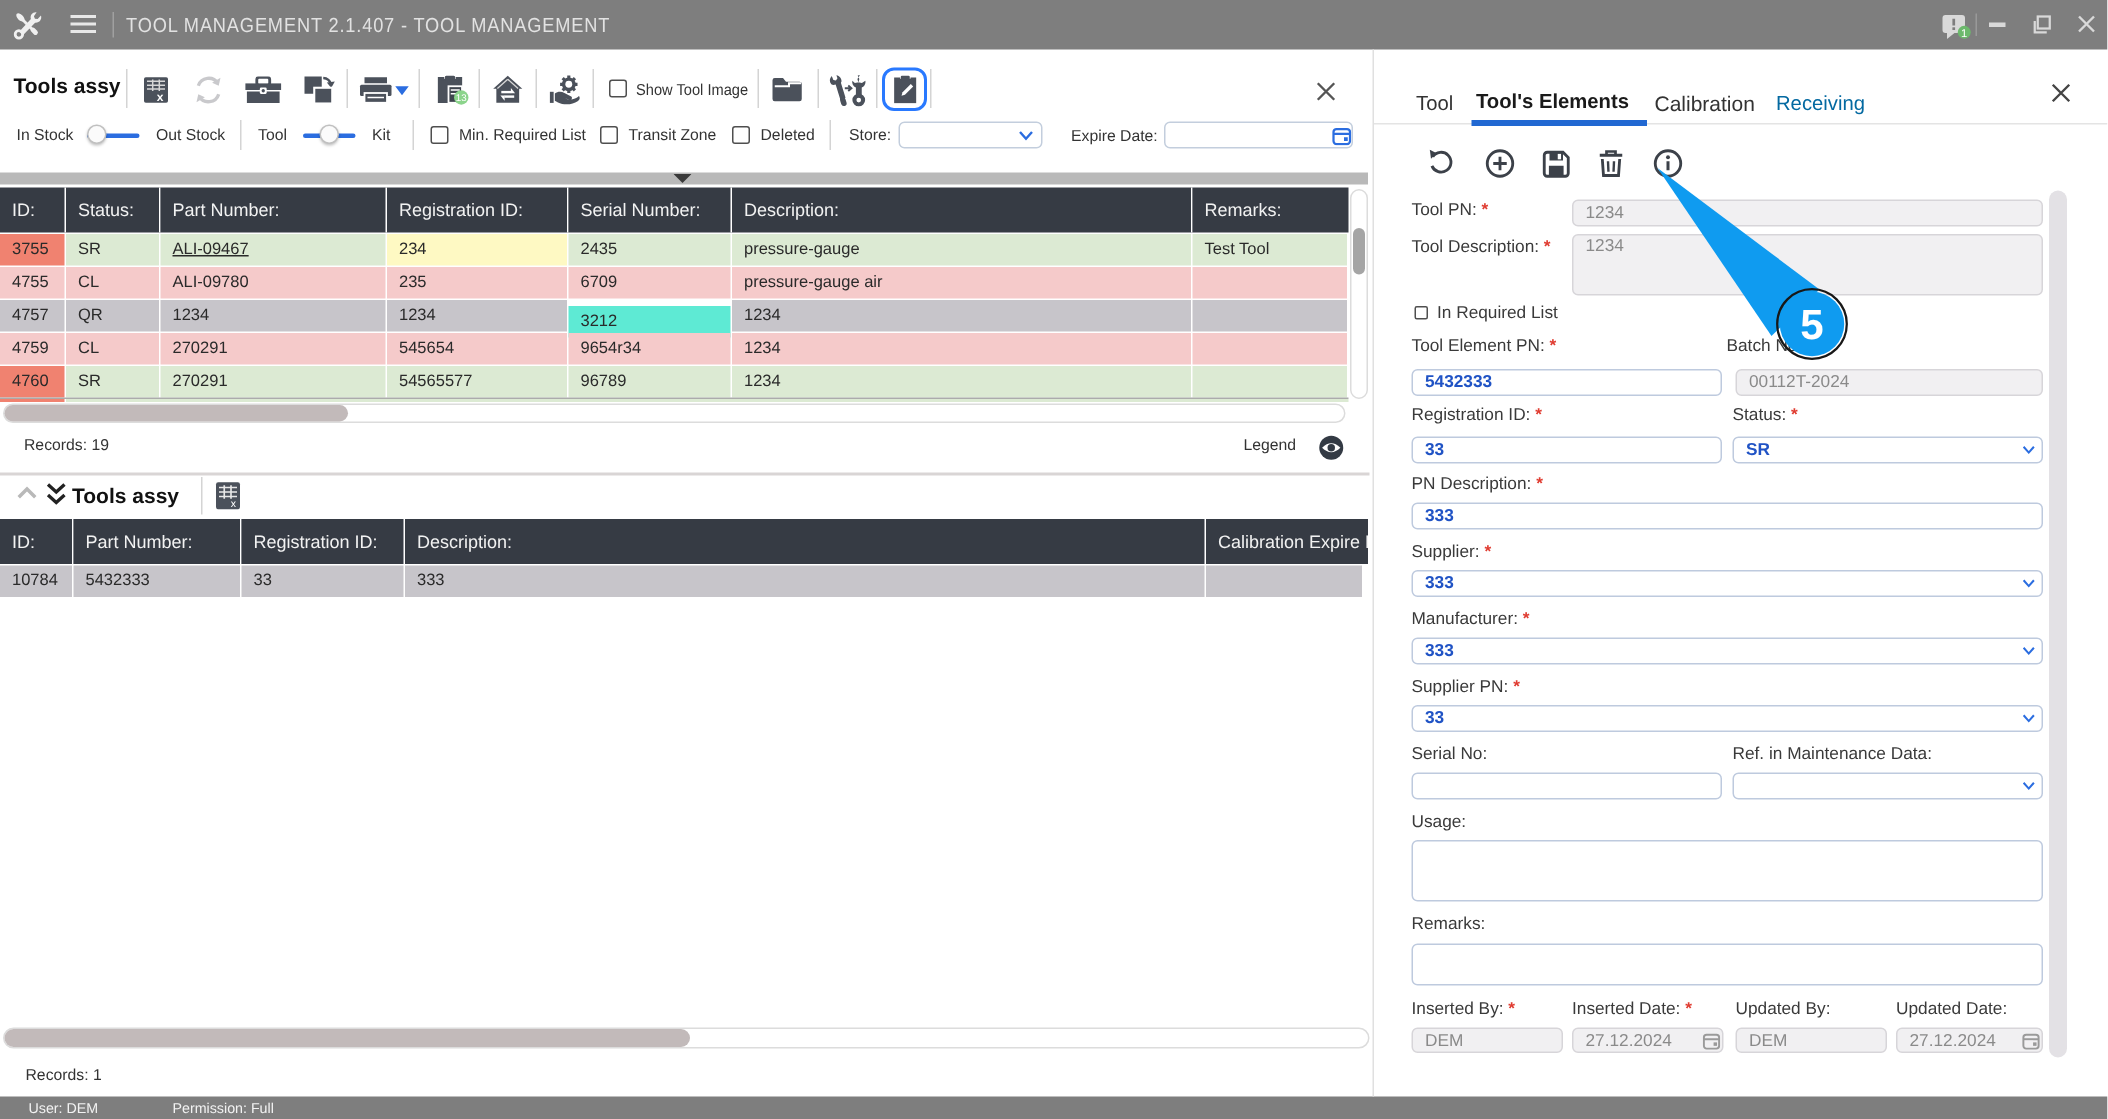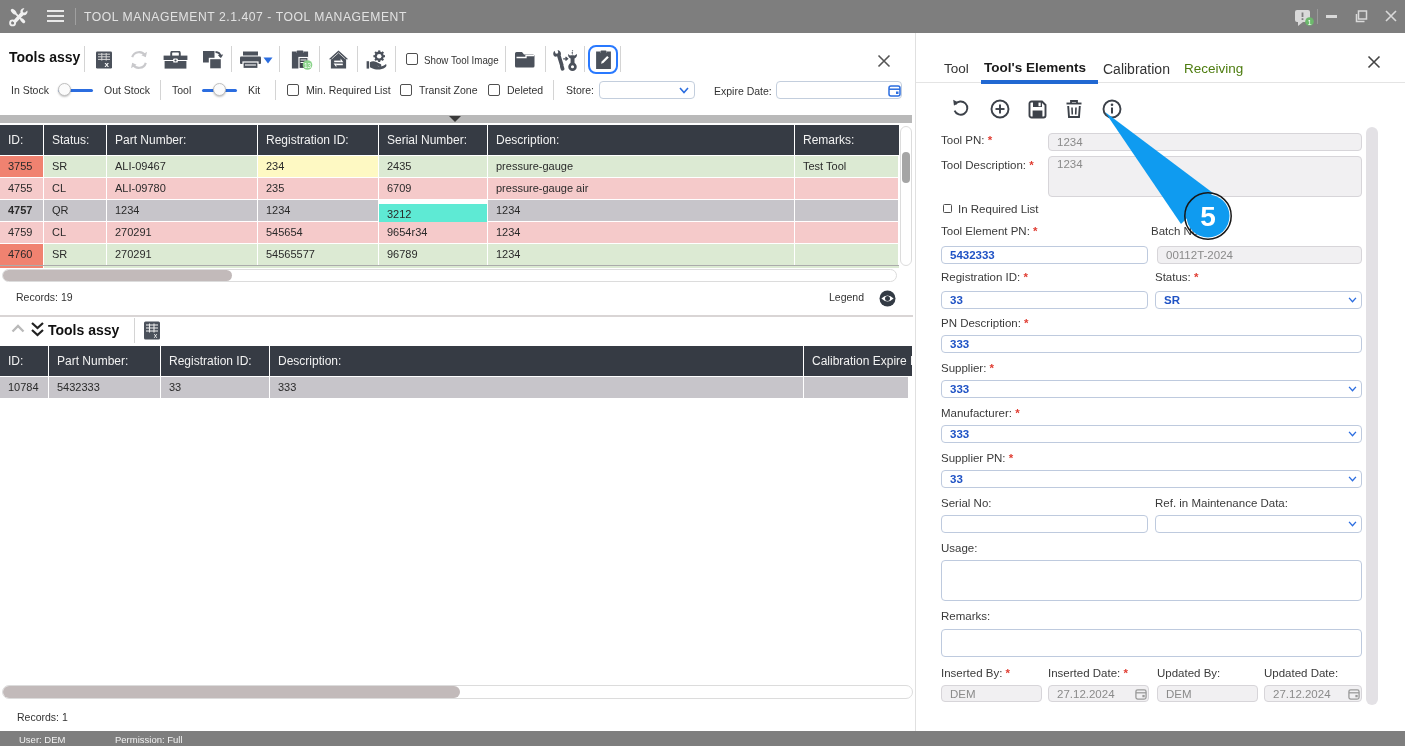--- a/index.html
+++ b/index.html
@@ -208,33 +208,33 @@
 <div class="t1h" style="left:0;width:44px;">ID:</div>
 <div class="t1h" style="left:44px;width:63px;">Status:</div>
 <div class="t1h" style="left:107px;width:151px;">Part Number:</div>
 <div class="t1h" style="left:258px;width:121px;">Registration ID:</div>
 <div class="t1h" style="left:379px;width:109px;">Serial Number:</div>
 <div class="t1h" style="left:488px;width:307px;">Description:</div>
 <div class="t1h" style="left:795px;width:104px;border-right:none;">Remarks:</div>
 <div id="t1rows">
 <div class="t1r" style="left:0px;top:156px;width:42.5px;background:#f08270;">3755</div>
       <div class="t1r" style="left:44px;top:156px;width:61.5px;background:#dcead3;">SR</div>
-      <div class="t1r" style="left:107px;top:156px;width:149.5px;background:#dcead3;">ALI-09467</div>
+      <div class="t1r" style="left:107px;top:156px;width:149.5px;background:#dcead3;text-decoration:underline;">ALI-09467</div>
       <div class="t1r" style="left:258px;top:156px;width:119.5px;background:#fef9c3;">234</div>
       <div class="t1r" style="left:379px;top:156px;width:107.5px;background:#dcead3;">2435</div>
       <div class="t1r" style="left:488px;top:156px;width:305.5px;background:#dcead3;">pressure-gauge</div>
       <div class="t1r" style="left:795px;top:156px;width:102.5px;background:#dcead3;">Test Tool</div>
       <div class="t1r" style="left:0px;top:178px;width:42.5px;background:#f5caca;">4755</div>
       <div class="t1r" style="left:44px;top:178px;width:61.5px;background:#f5caca;">CL</div>
       <div class="t1r" style="left:107px;top:178px;width:149.5px;background:#f5caca;">ALI-09780</div>
       <div class="t1r" style="left:258px;top:178px;width:119.5px;background:#f5caca;">235</div>
       <div class="t1r" style="left:379px;top:178px;width:107.5px;background:#f5caca;">6709</div>
       <div class="t1r" style="left:488px;top:178px;width:305.5px;background:#f5caca;">pressure-gauge air</div>
       <div class="t1r" style="left:795px;top:178px;width:102.5px;background:#f5caca;"></div>
-      <div class="t1r" style="left:0px;top:200px;width:42.5px;background:#c7c5ca;font-weight:bold;">4757</div>
+      <div class="t1r" style="left:0px;top:200px;width:42.5px;background:#c7c5ca;">4757</div>
       <div class="t1r" style="left:44px;top:200px;width:61.5px;background:#c7c5ca;">QR</div>
       <div class="t1r" style="left:107px;top:200px;width:149.5px;background:#c7c5ca;">1234</div>
       <div class="t1r" style="left:258px;top:200px;width:119.5px;background:#c7c5ca;">1234</div>
       <div class="t1r" style="left:379px;top:204px;width:107.5px;background:#5eead4;">3212</div>
       <div class="t1r" style="left:488px;top:200px;width:305.5px;background:#c7c5ca;">1234</div>
       <div class="t1r" style="left:795px;top:200px;width:102.5px;background:#c7c5ca;"></div>
       <div class="t1r" style="left:0px;top:222px;width:42.5px;background:#f5caca;">4759</div>
       <div class="t1r" style="left:44px;top:222px;width:61.5px;background:#f5caca;">CL</div>
       <div class="t1r" style="left:107px;top:222px;width:149.5px;background:#f5caca;">270291</div>
       <div class="t1r" style="left:258px;top:222px;width:119.5px;background:#f5caca;">545654</div>
@@ -313,21 +313,21 @@
 <div class="abs" style="left:115px;top:734px;font-size:9.5px;color:#f2f2f2;">Permission: Full</div>
 
 <div class="abs" style="left:915px;top:33px;width:1px;height:698px;background:#e0e0e0;"></div>
 <div id="rightpanel">
 
 <div class="abs" style="left:916px;top:82px;width:489px;height:1px;background:#e4e4e4;"></div>
 <div class="abs" style="left:944px;top:61px;font-size:13.5px;color:#333;">Tool</div>
 <div class="abs" style="left:984px;top:60px;font-size:13.5px;font-weight:bold;color:#1a1a1a;">Tool's Elements</div>
 <div class="abs" style="left:981px;top:80px;width:117px;height:3.5px;background:#2168d2;"></div>
 <div class="abs" style="left:1103px;top:61px;font-size:14px;color:#333;">Calibration</div>
-<div class="abs" style="left:1184px;top:61px;font-size:13.5px;color:#4d7c0f;">Receiving</div>
+<div class="abs" style="left:1184px;top:61px;font-size:13.5px;color:#0369a1;">Receiving</div>
 <svg class="abs" style="left:1367px;top:55px;" width="14" height="14" viewBox="0 0 14 14">
   <path d="M1.5 1.5 L12.5 12.5 M12.5 1.5 L1.5 12.5" stroke="#444" stroke-width="1.6"></path>
 </svg>
 
 <svg class="abs" style="left:951px;top:99px;" width="20" height="20" viewBox="0 0 20 20">
   <path d="M4.2 5.5 a6.6,6.6 0 1 1 -0.6,6.1" fill="none" stroke="#3c4149" stroke-width="1.9"></path>
   <path d="M2.2 0.8 L6.8 3.2 L3.0 6.8 Z" fill="#3c4149"></path>
 </svg>
 <svg class="abs" style="left:990px;top:99px;" width="20" height="20" viewBox="0 0 20 20">
   <circle cx="10" cy="10" r="8.5" fill="none" stroke="#3c4149" stroke-width="1.9"></circle>

